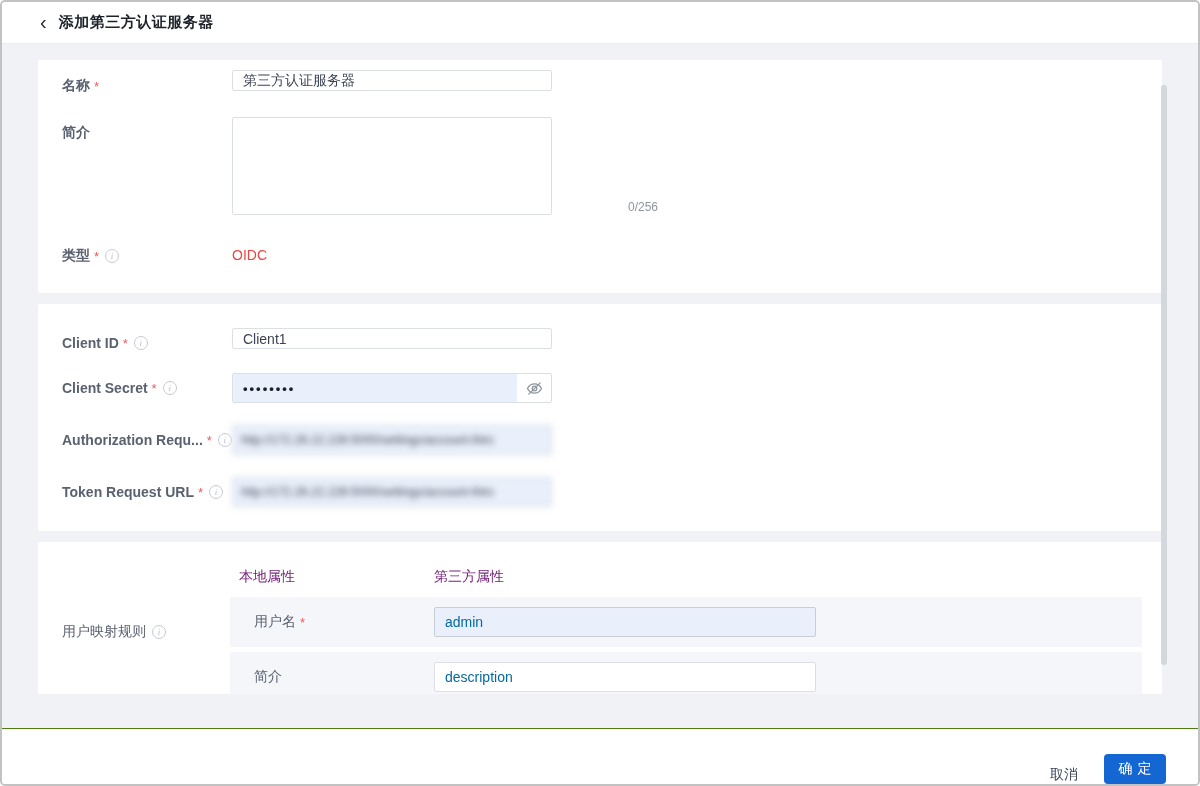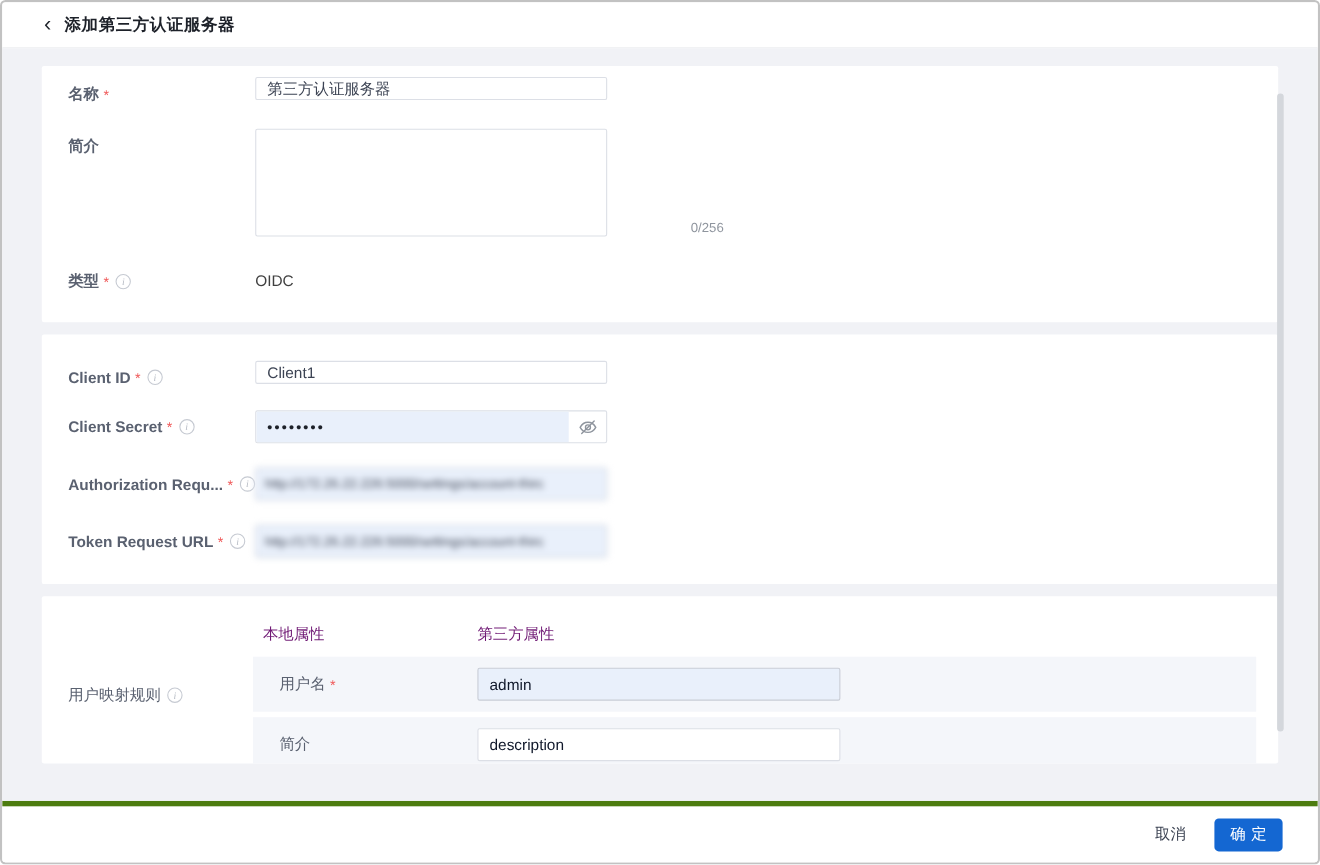--- a/index.html
+++ b/index.html
@@ -32,49 +32,49 @@
   .req{color:var(--required);margin-left:4px;font-size:13px;}
   .info{display:inline-flex;align-items:center;justify-content:center;width:14px;height:14px;
         border:1px solid #c6cad2;border-radius:50%;color:#b7bcc5;font-size:9px;
         font-family:"Liberation Serif",serif;font-style:italic;margin-left:6px;flex:0 0 14px;}
   .ipt{width:320px;height:21px;border:1px solid #dcdfe6;border-radius:2px;background:#fff;
        padding:0 10px;font-size:14px;color:#3c4353;outline:none;
        font-family:"Liberation Sans","DejaVu Sans",sans-serif;}
   .ta-wrap{position:relative;width:384px;}
   textarea.ipt{width:320px;height:98px;resize:none;padding:6px 10px;}
   .counter{position:absolute;right:-42px;bottom:4px;font-size:12px;color:#8f959e;}
-  .static-val{padding-top:7px;color:#404040;}
+  .static-val{padding-top:7px;color:#ef4444;}
   
   .secret{width:320px;height:30px;border:1px solid #dcdfe6;border-radius:2px;background:#fff;
           display:flex;align-items:stretch;overflow:hidden;}
   .secret .fill{flex:1 1 auto;background:var(--autofill);display:flex;align-items:center;
                 padding-left:10px;font-weight:700;color:#1d2129;letter-spacing:2px;font-size:13px;}
   .secret .eye{flex:0 0 34px;display:flex;align-items:center;justify-content:center;cursor:pointer;}
   
   .blurbox{width:320px;height:30px;border:1px solid #c9cfdb;border-radius:2px;
            background:var(--autofill);display:flex;align-items:center;padding:0 8px;
            filter:blur(3px);color:#3c4353;font-size:12px;white-space:nowrap;overflow:hidden;}
   
   .map-left{width:168px;flex:0 0 168px;padding-top:2px;display:flex;align-items:center;color:#5a6170;}
   .map-table{width:912px;flex:0 0 912px;}
   .map-head{display:flex;padding-left:9px;margin-bottom:11px;color:#701a75;}
   .map-head .c1{width:195px;flex:0 0 195px;}
   .map-row{background:#f4f6fa;height:50px;display:flex;align-items:center;padding-left:24px;
            margin-bottom:5px;}
   .map-row .rl{width:180px;flex:0 0 180px;display:flex;align-items:center;color:#5a6170;}
-  .map-ipt{width:330px;height:30px;border-radius:2px;padding:0 10px;font-size:14px;outline:none;
-           font-family:"Liberation Sans","DejaVu Sans",sans-serif;color:#0f172a;}
+  .map-ipt{width:382px;height:30px;border-radius:2px;padding:0 10px;font-size:14px;outline:none;
+           font-family:"Liberation Sans","DejaVu Sans",sans-serif;color:#0369a1;}
   .map-ipt.autofill{background:var(--autofill);border:1px solid #c9cdd6;}
   .map-ipt.plain{background:#fff;border:1px solid #dcdfe6;}
   
   .scroll-thumb{position:absolute;right:31px;top:41px;width:6px;height:580px;background:#d4d7dc;
                 border-radius:3px;}
   
-  .ftr{flex:0 0 56px;background:#fff;border-top:5px solid #4d7c0f;display:flex;
-       align-items:center;justify-content:flex-end;padding-right:32px;gap:26px;}
+  .ftr{flex:0 0 56px;background:#fff;border-top:1px solid #4d7c0f;display:flex;
+       align-items:flex-end;justify-content:flex-end;padding-right:32px;gap:26px;}
   .btn-text{background:none;border:none;font-size:14px;color:#3c4353;cursor:pointer;
             font-family:inherit;}
   .btn-primary{min-width:62px;height:30px;background:var(--primary);color:#fff;border:none;
                border-radius:4px;font-size:14px;cursor:pointer;letter-spacing:5px;
                padding:0 6px 0 11px;font-family:inherit;}
 </style>
 </head>
 <body>
 
 <div class="frame">

